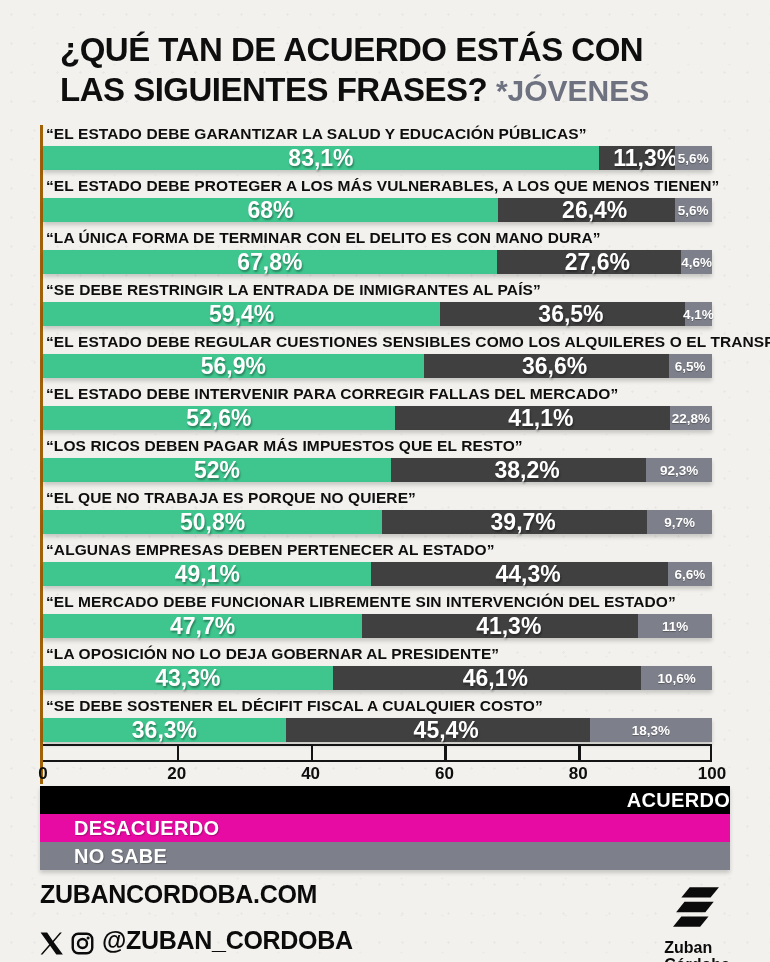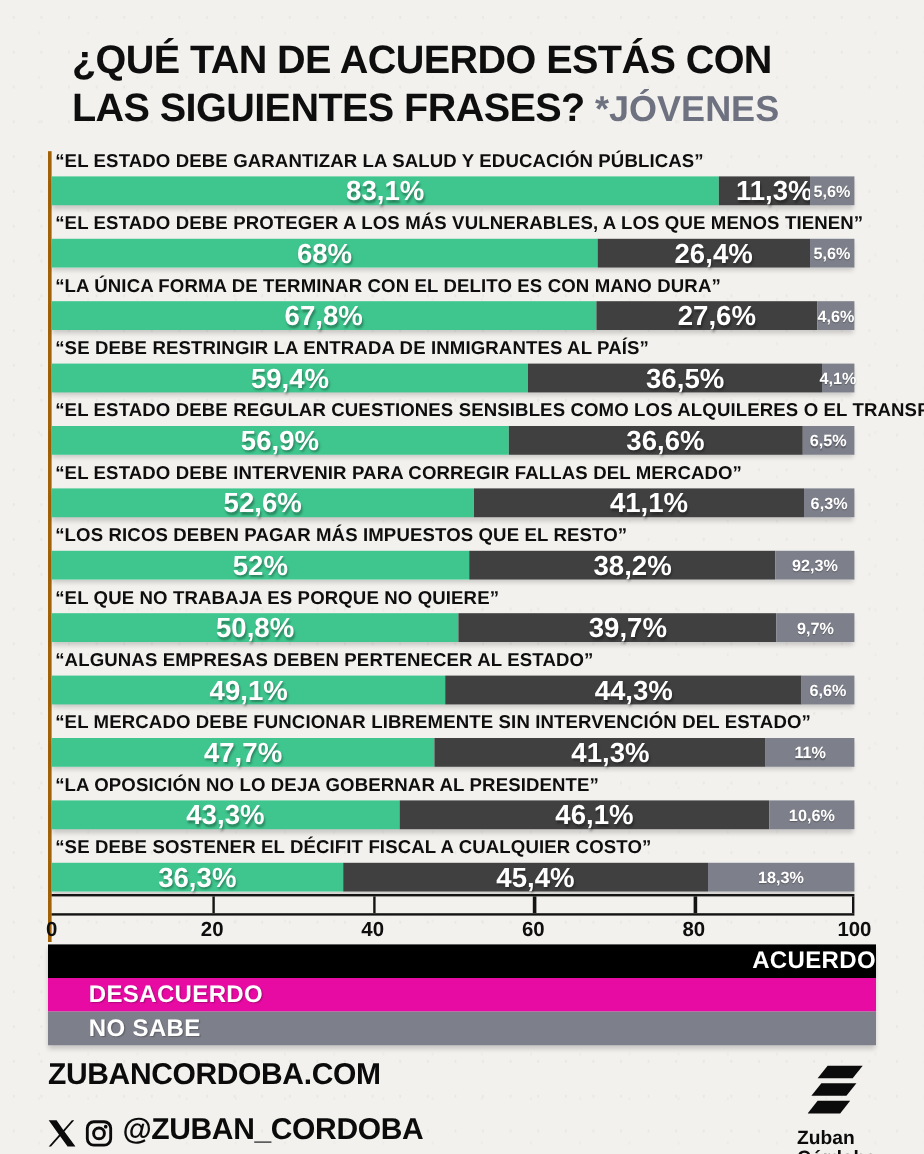--- a/index.html
+++ b/index.html
@@ -152,21 +152,21 @@
   <div class="group">
     <div class="q-label">“EL ESTADO DEBE INTERVENIR PARA CORREGIR FALLAS DEL MERCADO”</div>
     <div class="bar">
       <div class="seg seg-acuerdo" style="width: 52.6%;">
               <span>52,6%</span>
             </div>
       <div class="seg seg-desacuerdo" style="width: 41.1%;">
               <span>41,1%</span>
             </div>
       <div class="seg seg-no-sabe" style="width: 6.3%;">
-              <span>6,3%</span>
+              <span>22,8%</span>
             </div>
     </div>
   </div>
 
   <div class="group">
     <div class="q-label">“LOS RICOS DEBEN PAGAR MÁS IMPUESTOS QUE EL RESTO”</div>
     <div class="bar">
       <div class="seg seg-acuerdo" style="width: 52%;">
               <span>52%</span>
             </div>

